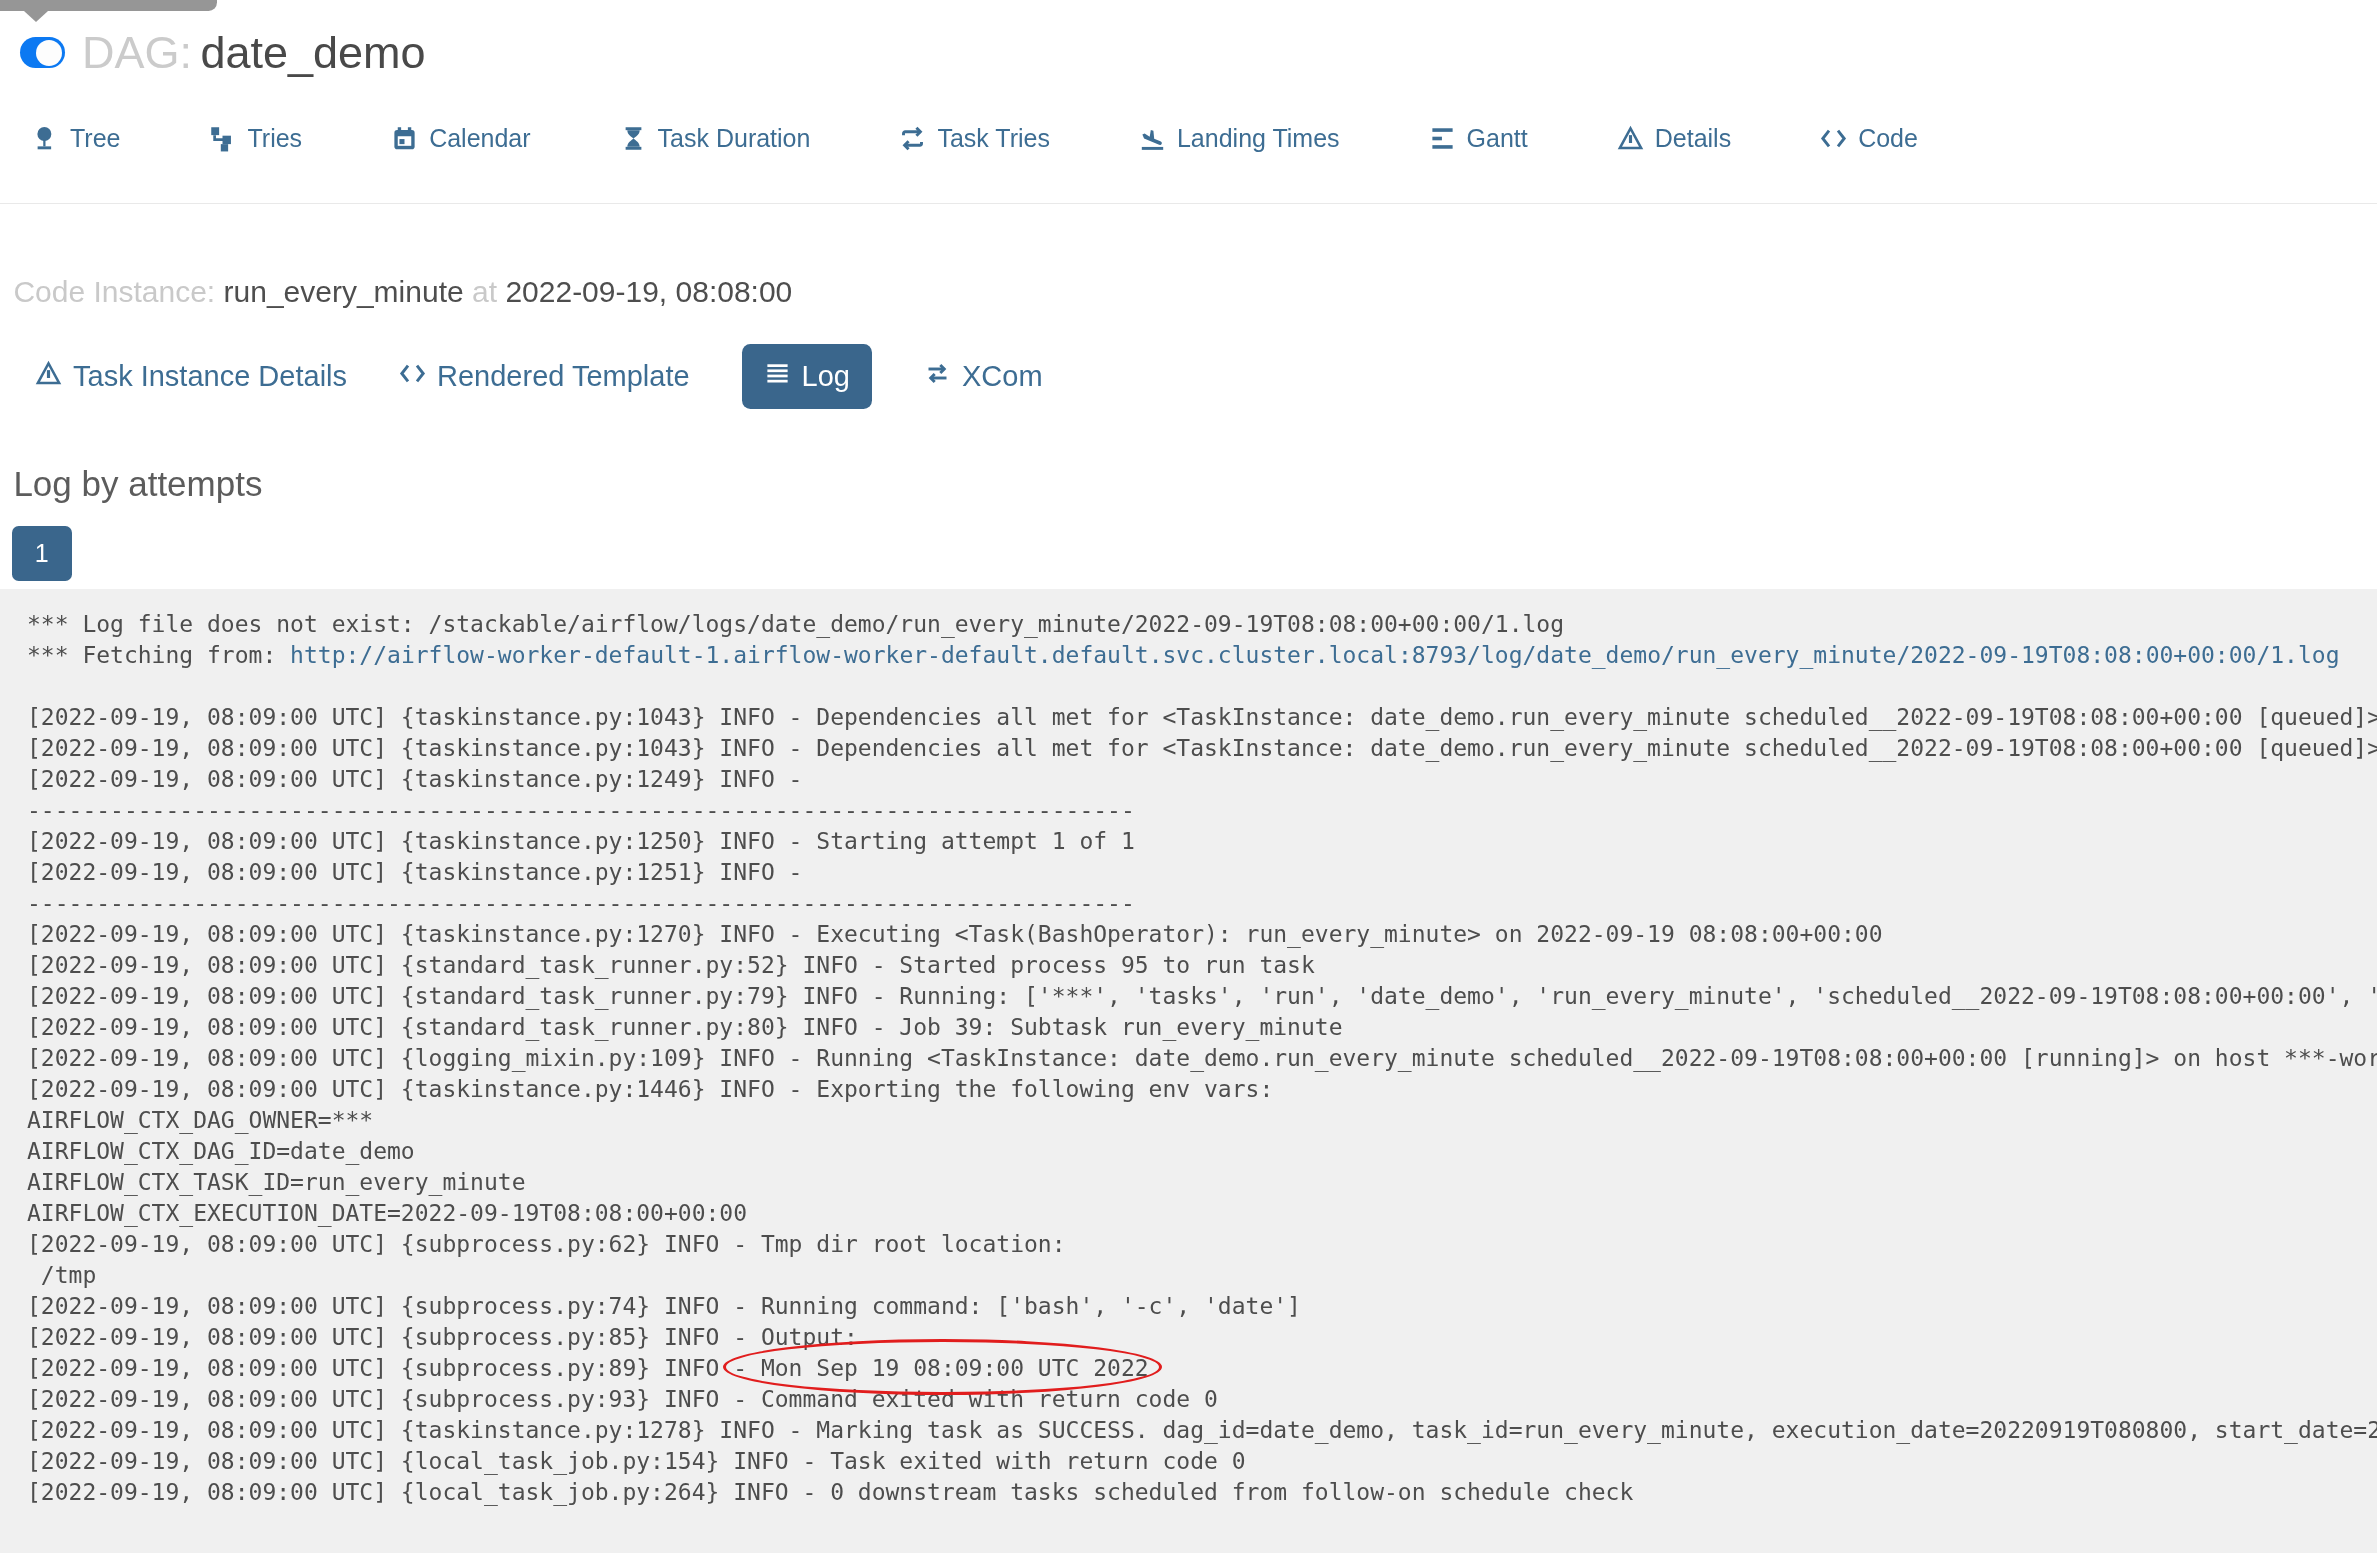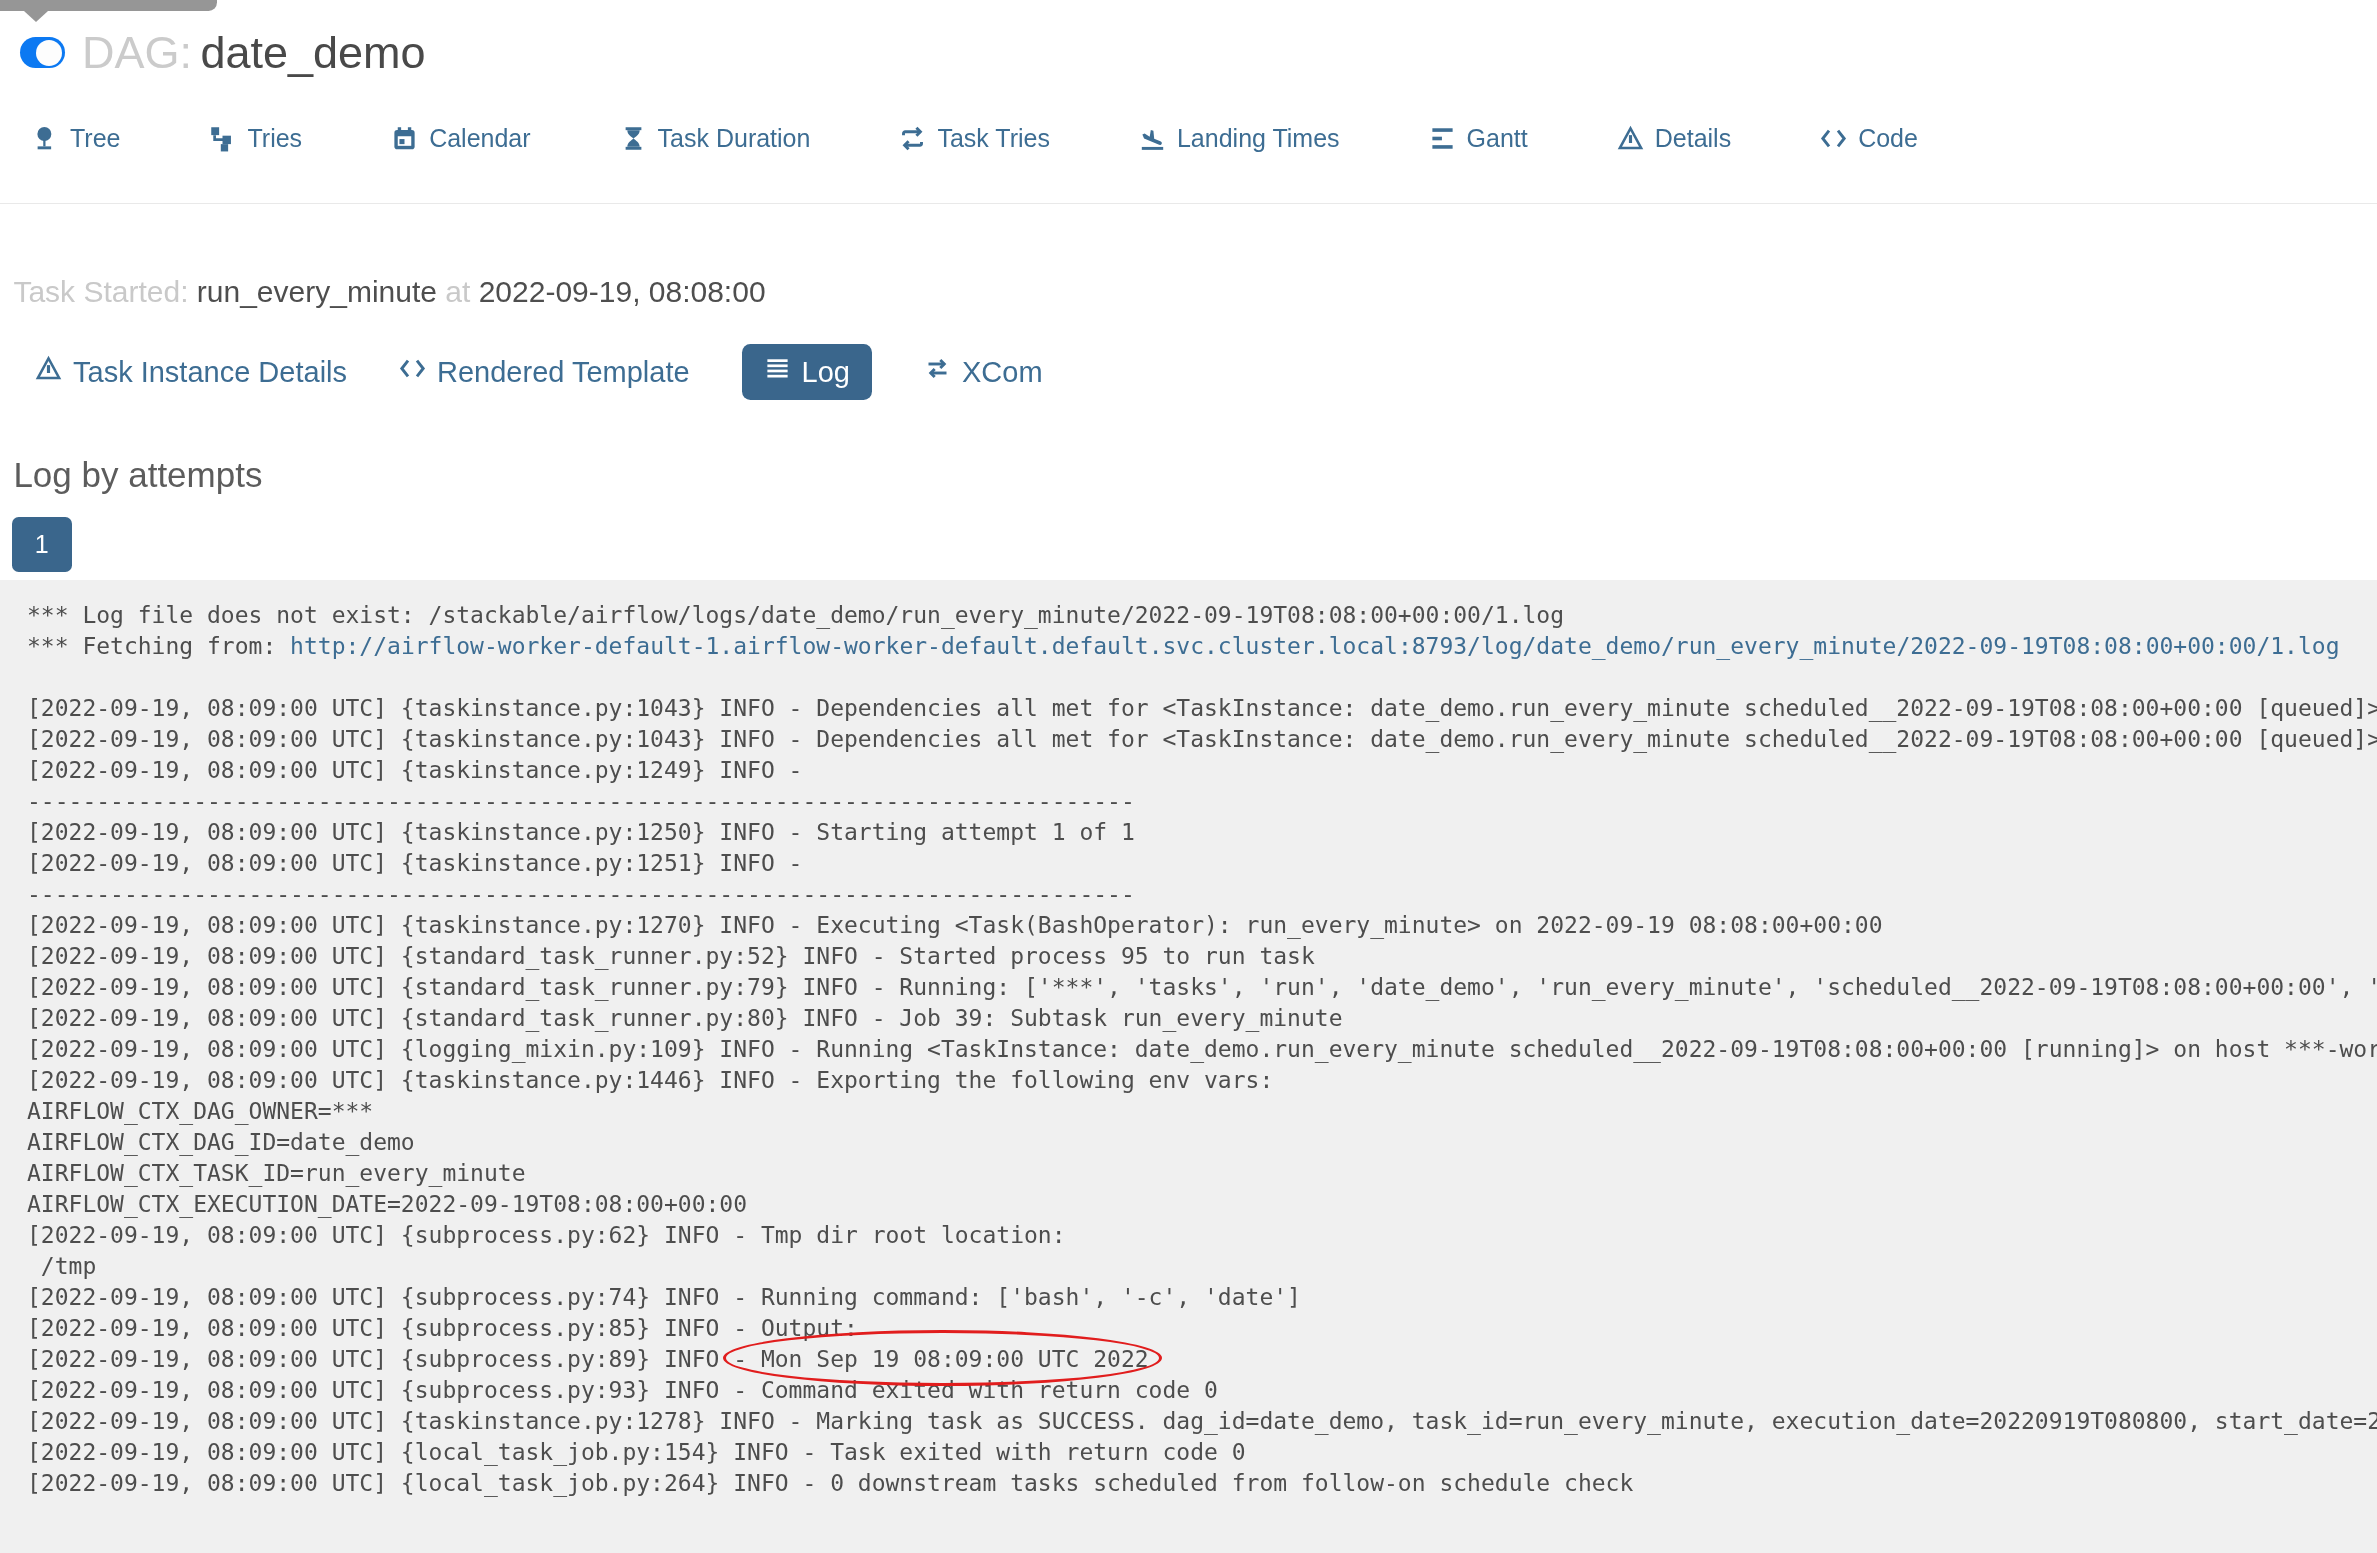--- a/index.html
+++ b/index.html
@@ -22,21 +22,21 @@
   .nav{display:flex;align-items:center;gap:89px;margin-top:49px;padding:0 0 50px 32px;border-bottom:1.7px solid #e9e9e9;}
   .nav-item{display:flex;align-items:center;gap:11px;color:#3d6d93;font-size:25px;cursor:pointer;white-space:nowrap;}
   .nav-item svg{display:block;}
   
   .ti-heading{margin-top:71px;padding-left:13.4px;font-size:30px;white-space:nowrap;}
   .ti-dim{color:#c9c9c9;}
   .ti-strong{color:#4e4e4e;}
   
   .subtabs{display:flex;align-items:center;gap:52px;margin-top:35px;padding-left:35px;}
   .subtab{display:flex;align-items:center;gap:11px;color:#3d6d93;font-size:29px;cursor:pointer;white-space:nowrap;}
-  .subtab.selected{background:#3a668c;color:#ffffff;border-radius:8.4px;height:56px;padding:0 22px;}
+  .subtab.selected{background:#3a668c;color:#ffffff;border-radius:8.4px;height:65px;padding:0 22px;}
   
   .log-heading{margin-top:55px;padding-left:13.4px;font-size:35px;color:#5c5c5c;}
   .attempt-row{margin-top:22px;padding-left:11.8px;}
   .attempt-btn{display:inline-flex;align-items:center;justify-content:center;width:60px;height:55px;
     background:#3a668c;color:#ffffff;font-size:25px;border:none;border-radius:6.7px;cursor:pointer;}
   
   .log-panel{margin-top:7.6px;background:#f0f0f0;height:977px;box-sizing:border-box;
     padding:20px 0 0 27px;overflow:hidden;
     font-family:"DejaVu Sans Mono",monospace;font-size:23px;line-height:31px;color:#4d4d4d;}
   .log-line{white-space:pre;min-height:31px;}
@@ -148,21 +148,21 @@
         <svg width="27" height="27" viewBox="0 0 24 24" fill="none" stroke="#3d6d93" stroke-width="2.6">
           <path d="M8 5 2.5 12 8 19"></path>
           <path d="M16 5l5.5 7L16 19"></path>
         </svg>
       </span>
     <span>Code</span>
   </div>
 </div>
 
 <div class="ti-heading">
-  <span class="ti-dim">Task Started:</span>
+  <span class="ti-dim">Code Instance:</span>
   <span class="ti-strong">run_every_minute</span>
   <span class="ti-dim">at</span>
   <span class="ti-strong">2022-09-19, 08:08:00</span>
 </div>
 
 <div class="subtabs">
   <div class="subtab">
     <span><svg width="27" height="27" viewBox="0 0 24 24" fill="none" stroke="#3d6d93" stroke-width="2.2">
           <path d="M12 3 21.5 20.5H2.5Z"></path>
           <path d="M12 9v7" stroke-width="2.8"></path>

